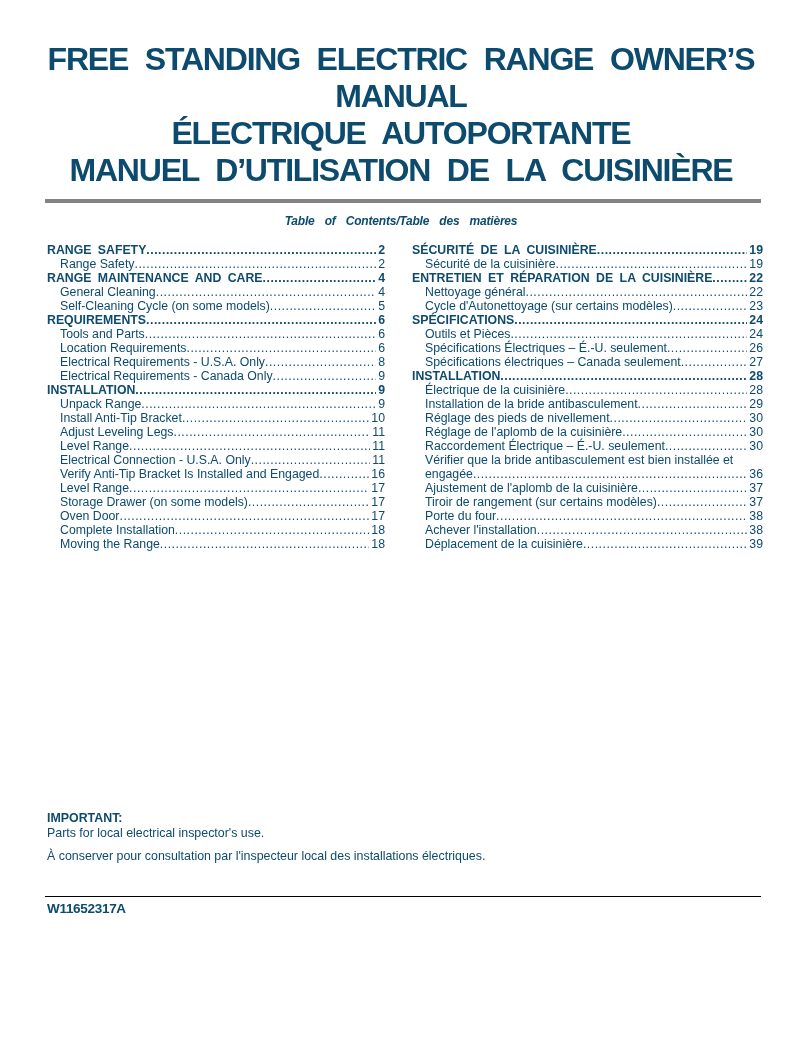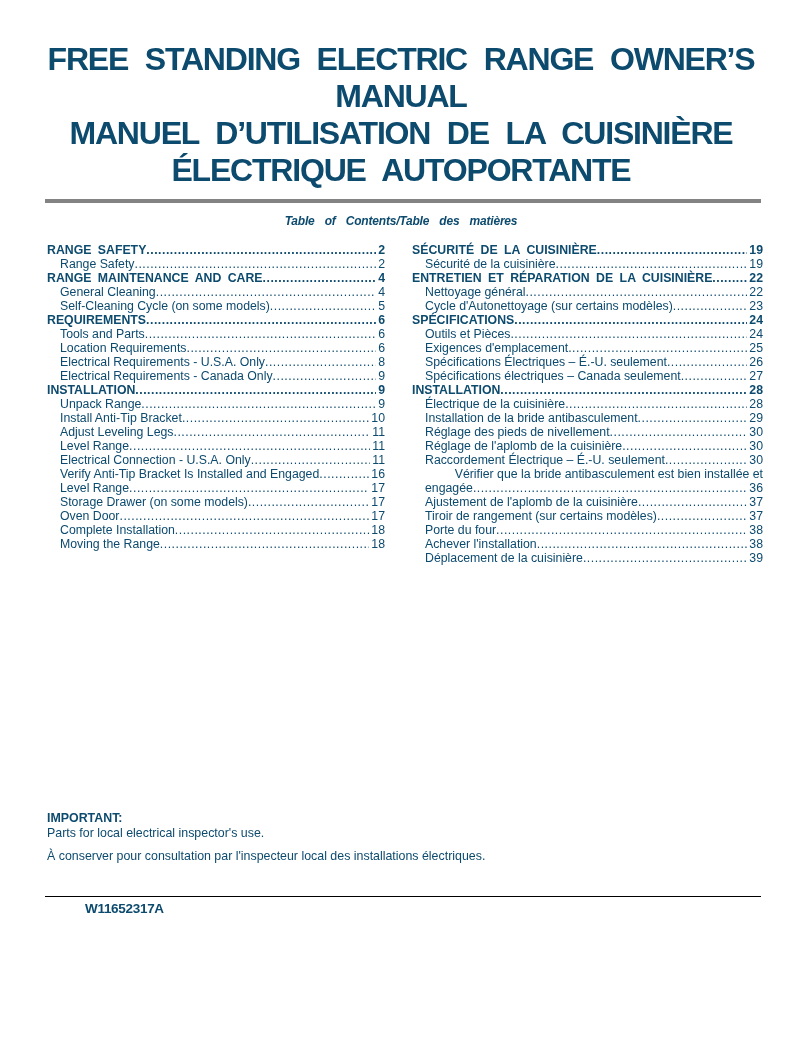--- a/index.html
+++ b/index.html
@@ -27,51 +27,51 @@
   }
 
   
   .toc {
     position:absolute; top:243px; left:47px; width:716px;
     display:flex; gap:27px; font-size:12.3px; line-height:14px;
   }
   .toc-col-left  { width:338px; }
   .toc-col-right { width:351px; }
 
-  .toc-row { display:flex; align-items:baseline;text-align:right; }
+  .toc-row { display:flex; align-items:baseline; }
   .toc-row.bold { font-weight:bold; word-spacing:3px; }
   .toc-row.indent { padding-left:13px; }
   .lbl { white-space:nowrap; }
   .dots { flex:1 1 auto; min-width:0; overflow:hidden; white-space:nowrap; }
   .dots::after {
     content:"..........................................................................................................................";
     letter-spacing:0.5px;
   }
   .pg { white-space:nowrap; padding-left:2px; }
   .toc-row.nopage .lbl { flex:1; }
 
   
   .footer { position:absolute; top:811px; left:47px; width:716px; font-size:12.4px; line-height:15px; }
   .footer .imp-label { font-weight:bold; }
   .footer .fr-block { margin-top:8px; }
   .part-number {
     position:absolute; top:901px; left:47px;
-    font-weight:bold; font-size:13.5px; letter-spacing:-0.3px;margin-left:38px;
+    font-weight:bold; font-size:13.5px; letter-spacing:-0.3px;
   }
 </style>
 </head>
 <body>
 
 <div class="page">
 
   <div class="title-block">
     <div class="title-line">FREE STANDING ELECTRIC RANGE OWNER’S</div>
     <div class="title-line">MANUAL</div>
+    <div class="title-line">ÉLECTRIQUE AUTOPORTANTE</div>
     <div class="title-line">MANUEL D’UTILISATION DE LA CUISINIÈRE</div>
-    <div class="title-line">ÉLECTRIQUE AUTOPORTANTE</div>
   </div>
 
   <div class="rule-gray"></div>
 
   <div class="toc-heading">Table of Contents/Table des matières</div>
 
   <div class="toc">
     <div class="toc-col toc-col-left">
         <div class="toc-row bold">
           <span class="lbl">RANGE SAFETY</span>
@@ -212,25 +212,20 @@
         </div>
         <div class="toc-row bold">
           <span class="lbl">SPÉCIFICATIONS</span>
           <span class="dots"></span>
           <span class="pg">24</span>
         </div>
         <div class="toc-row indent">
           <span class="lbl">Outils et Pièces</span>
           <span class="dots"></span>
           <span class="pg">24</span>
-        </div>
-        <div class="toc-row indent">
-          <span class="lbl">Exigences d'emplacement</span>
-          <span class="dots"></span>
-          <span class="pg">25</span>
         </div>
         <div class="toc-row indent">
           <span class="lbl">Spécifications Électriques – É.-U. seulement</span>
           <span class="dots"></span>
           <span class="pg">26</span>
         </div>
         <div class="toc-row indent">
           <span class="lbl">Spécifications électriques – Canada seulement</span>
           <span class="dots"></span>
           <span class="pg">27</span>

